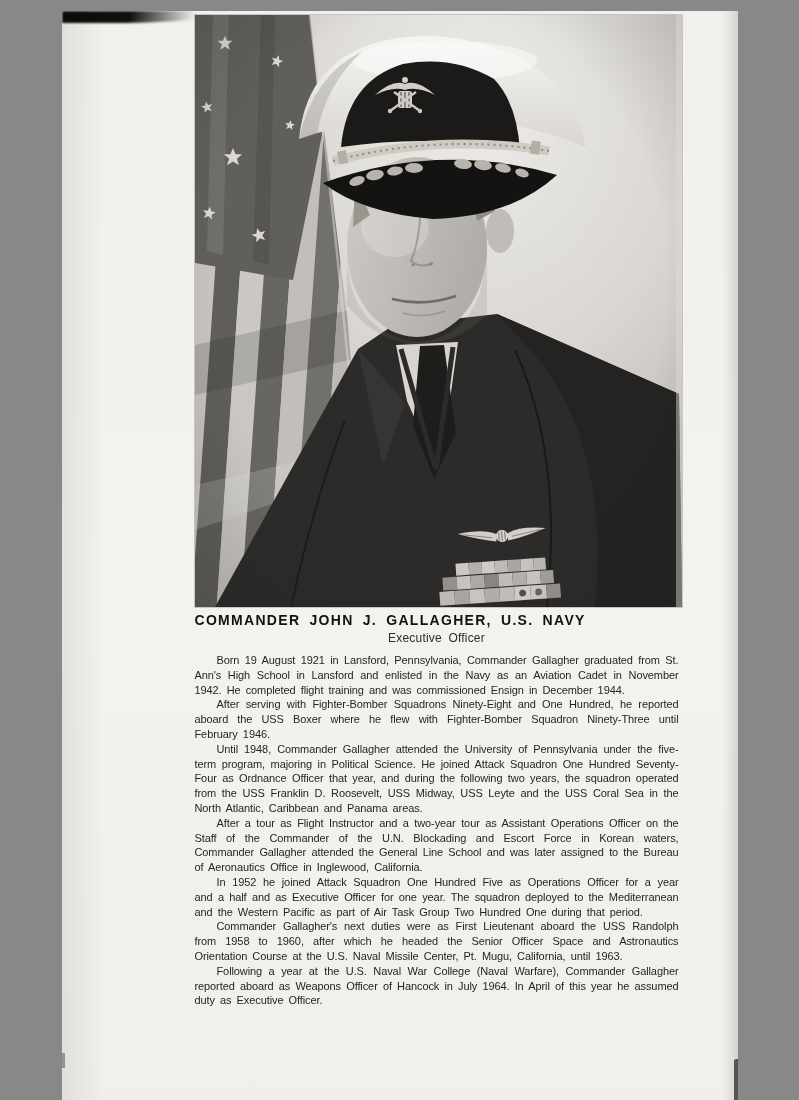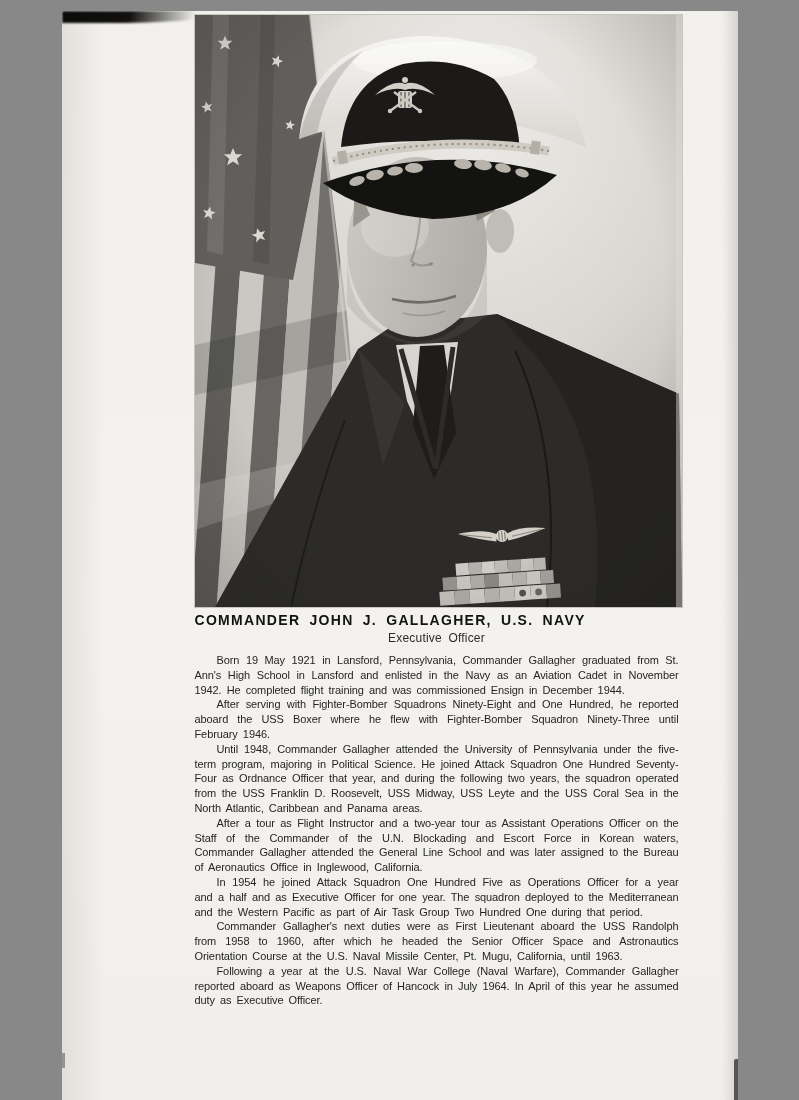--- a/index.html
+++ b/index.html
@@ -260,25 +260,25 @@
 
       <rect x="0" y="0" width="487" height="592" fill="url(#vign)"></rect>
       <rect x="481" y="0" width="6" height="592" fill="rgba(225,222,217,.45)"></rect>
     </svg>
   </figure>
 
   <div class="article">
     <h1>COMMANDER JOHN J. GALLAGHER, U.S. NAVY</h1>
     <h2>Executive Officer</h2>
     <div class="body-copy">
-      <p>Born 19 May 1921 in Lansford, Pennsylvania, Commander Gallagher graduated from St. Ann's High School in Lansford and enlisted in the Navy as an Aviation Cadet in November 1942. He completed flight training and was commissioned Ensign in December 1944.</p>
+      <p>Born 19 August 1921 in Lansford, Pennsylvania, Commander Gallagher graduated from St. Ann's High School in Lansford and enlisted in the Navy as an Aviation Cadet in November 1942. He completed flight training and was commissioned Ensign in December 1944.</p>
       <p>After serving with Fighter-Bomber Squadrons Ninety-Eight and One Hundred, he reported aboard the USS Boxer where he flew with Fighter-Bomber Squadron Ninety-Three until February 1946.</p>
       <p>Until 1948, Commander Gallagher attended the University of Pennsylvania under the five-term program, majoring in Political Science.  He joined Attack Squadron One Hundred Seventy-Four as Ordnance Officer that year, and during the following two years, the squadron operated from the USS Franklin D. Roosevelt, USS Midway, USS Leyte and the USS Coral Sea in the North Atlantic, Caribbean and Panama areas.</p>
       <p>After a tour as Flight Instructor and a two-year tour as Assistant Operations Officer on the Staff of the Commander of the U.N. Blockading and Escort Force in Korean waters, Commander Gallagher attended the General Line School and was later assigned to the Bureau of Aeronautics Office in Inglewood, California.</p>
-      <p>In 1954 he joined Attack Squadron One Hundred Five as Operations Officer for a year and a half and as Executive Officer for one year.  The squadron deployed to the Mediterranean and the Western Pacific as part of Air Task Group Two Hundred One during that period.</p>
+      <p>In 1952 he joined Attack Squadron One Hundred Five as Operations Officer for a year and a half and as Executive Officer for one year.  The squadron deployed to the Mediterranean and the Western Pacific as part of Air Task Group Two Hundred One during that period.</p>
       <p>Commander Gallagher's next duties were as First Lieutenant aboard the USS Randolph from 1958 to 1960, after which he headed the Senior Officer Space and Astronautics Orientation Course at the U.S. Naval Missile Center, Pt. Mugu, California, until 1963.</p>
       <p>Following a year at the U.S. Naval War College (Naval Warfare), Commander Gallagher reported aboard as Weapons Officer of Hancock in July 1964.  In April of this year he assumed duty as Executive Officer.</p>
     </div>
   </div>
 
   <div class="page-number">11</div>
 
 </div>
 
 </body></html>

